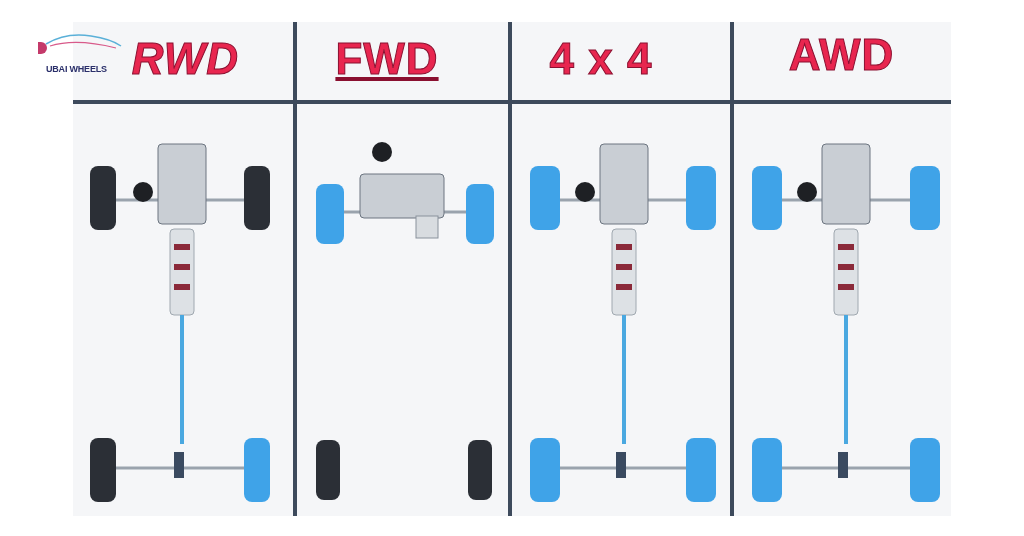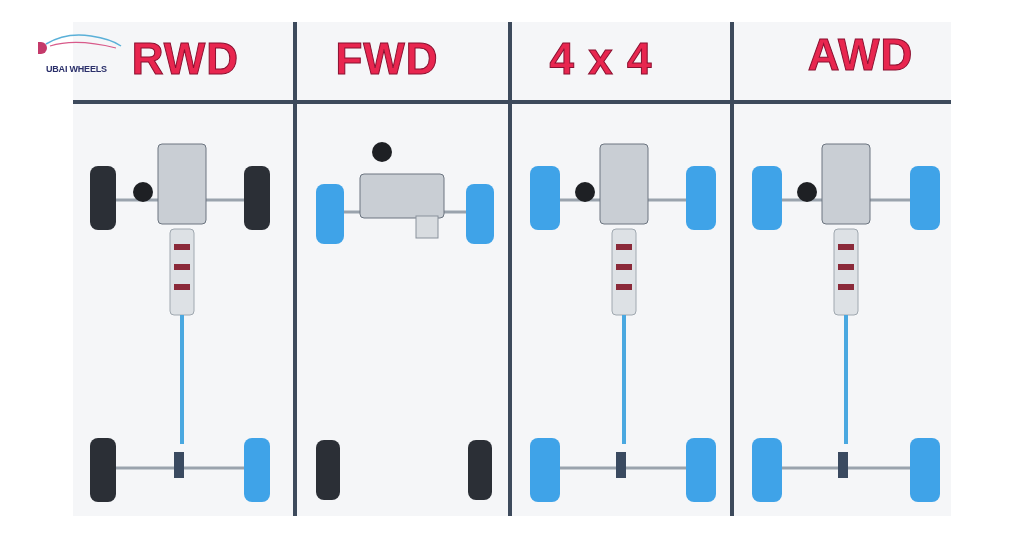--- a/index.html
+++ b/index.html
@@ -21,24 +21,24 @@
 
 <div>
   <svg class="logo" style="left:36px;top:28px;position:absolute" width="90" height="20" viewBox="0 0 90 20">
     <path d="M10 14 Q30 2 55 6 Q75 9 85 16" stroke="#5ab0d8" stroke-width="1.5" fill="none"></path>
     <path d="M14 16 Q40 8 80 18" stroke="#d85a8a" stroke-width="1.2" fill="none"></path>
   </svg>
   <div class="logo-d"></div>
   <div class="logo-text">UBAI WHEELS</div>
 </div>
 
-<div class="title" style="left:78px;width:215px;">RWD</div>
-<div class="title" style="left:298px;width:178px;">FWD</div>
+<div class="title" style="left:78px;width:215px;font-style:italic;">RWD</div>
+<div class="title" style="left:298px;width:178px;text-decoration:underline;">FWD</div>
 <div class="title" style="left:512px;width:178px;">4 x 4</div>
-<div class="title" style="left:734px;width:215px;top:30px;padding-left:19px;">AWD</div>
+<div class="title" style="left:734px;width:215px;top:30px;">AWD</div>
 
 <div class="hline"></div>
 <div class="vline" style="left:293px;"></div>
 <div class="vline" style="left:508px;"></div>
 <div class="vline" style="left:730px;"></div>
 
 <div class="panel" style="left:78px;width:215px;">
   <svg width="215" height="412" viewBox="0 0 215 412">
     <rect x="12" y="62" width="26" height="64" rx="8" fill="#2b2f36"></rect>
     <rect x="166" y="62" width="26" height="64" rx="8" fill="#2b2f36"></rect>

